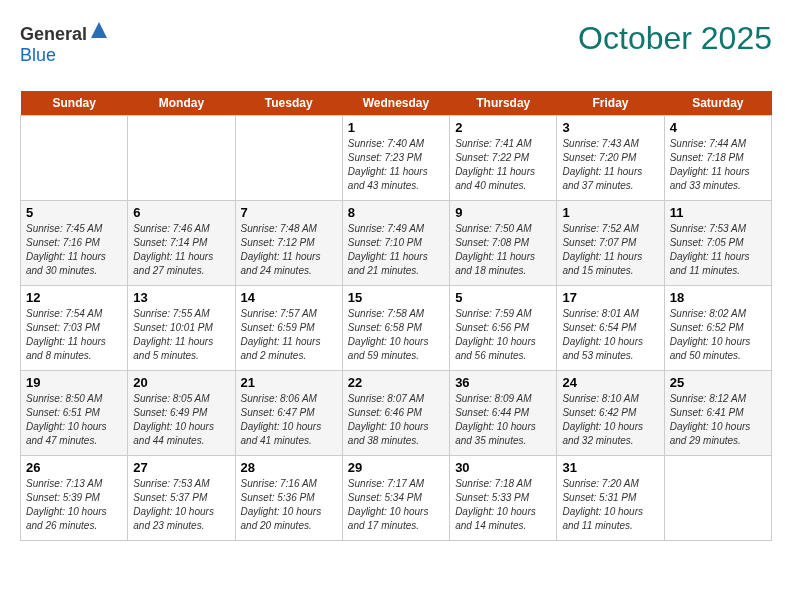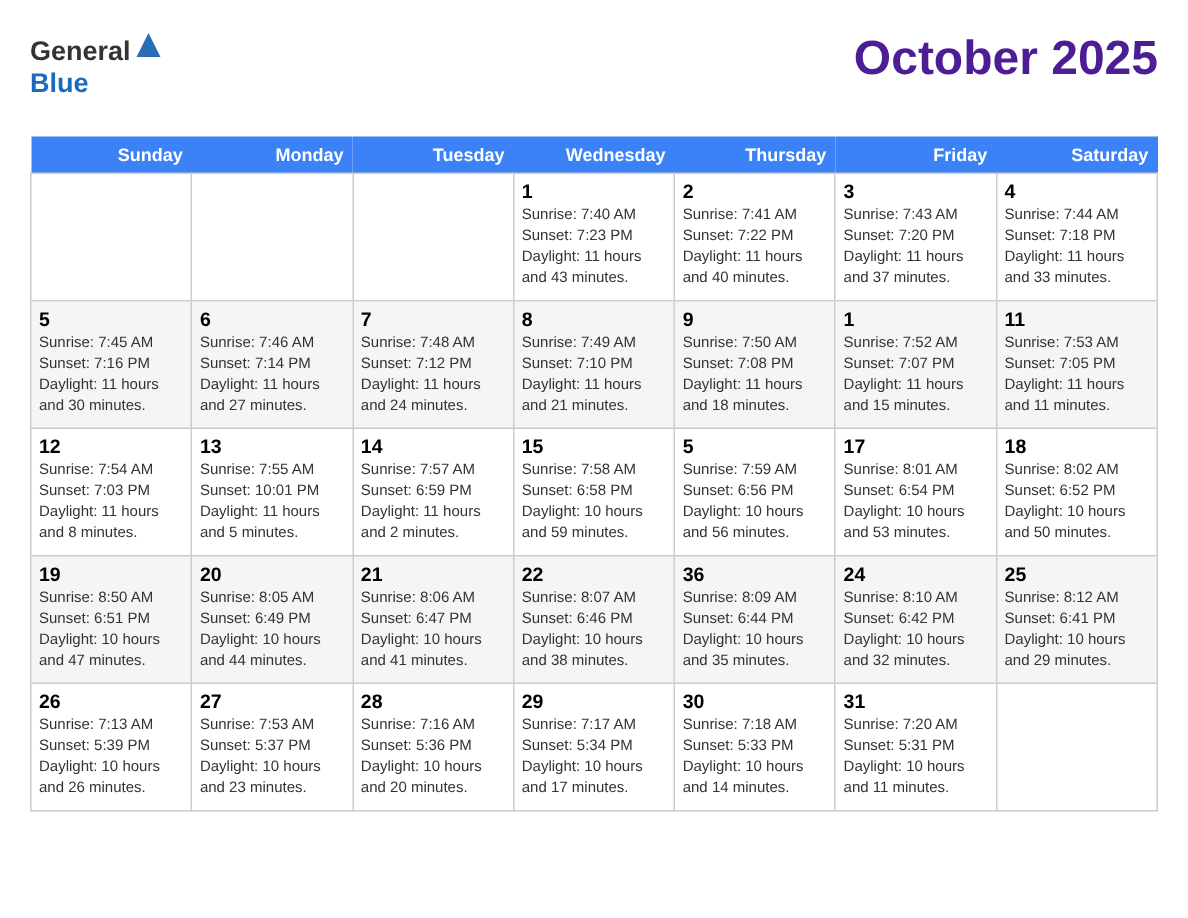--- a/index.html
+++ b/index.html
@@ -20,49 +20,49 @@
       display: flex;
       align-items: center;
     }
     .logo-text-general {
       font-size: 18px;
       font-weight: bold;
       color: #333;
     }
     .logo-text-blue {
       font-size: 18px;
-      font-weight: bold;
+      font-weight: normal;
       color: #1a6bbf;
     }
     .logo-icon {
       width: 20px;
       height: 20px;
       margin-left: 2px;
     }
     .title-area {
       text-align: right;
     }
     .month-title {
       font-size: 32px;
-      font-weight: bold;
-      color: #4c1d95;
+      font-weight: normal;
+      color: #0f766e;
     }
     .location-title {
       font-size: 14px;
       color: #555;
     }
     table {
       width: 100%;
       border-collapse: collapse;
       font-size: 11px;
     }
     thead tr th {
-      background: #3b82f6;
+      background: #c2410c;
       color: #fff;
-      text-align: right;
+      text-align: center;
       padding: 5px 6px;
       font-size: 12px;
       font-weight: bold;
     }
     tbody tr td {
       border: 1px solid #ccc;
       vertical-align: top;
       padding: 4px 5px;
       width: 107px;
       min-height: 80px;
@@ -77,20 +77,21 @@
     .day-number {
       font-weight: bold;
       font-size: 13px;
       margin-bottom: 2px;
       color: #000;
     }
     .day-info {
       font-size: 10px;
       color: #333;
       line-height: 1.4;
+      font-style: italic;
     }
     .empty-cell {
       background: #fff !important;
     }
   </style>
 </head>
 <body>
 
 <div class="header-area">
   <div class="logo">

